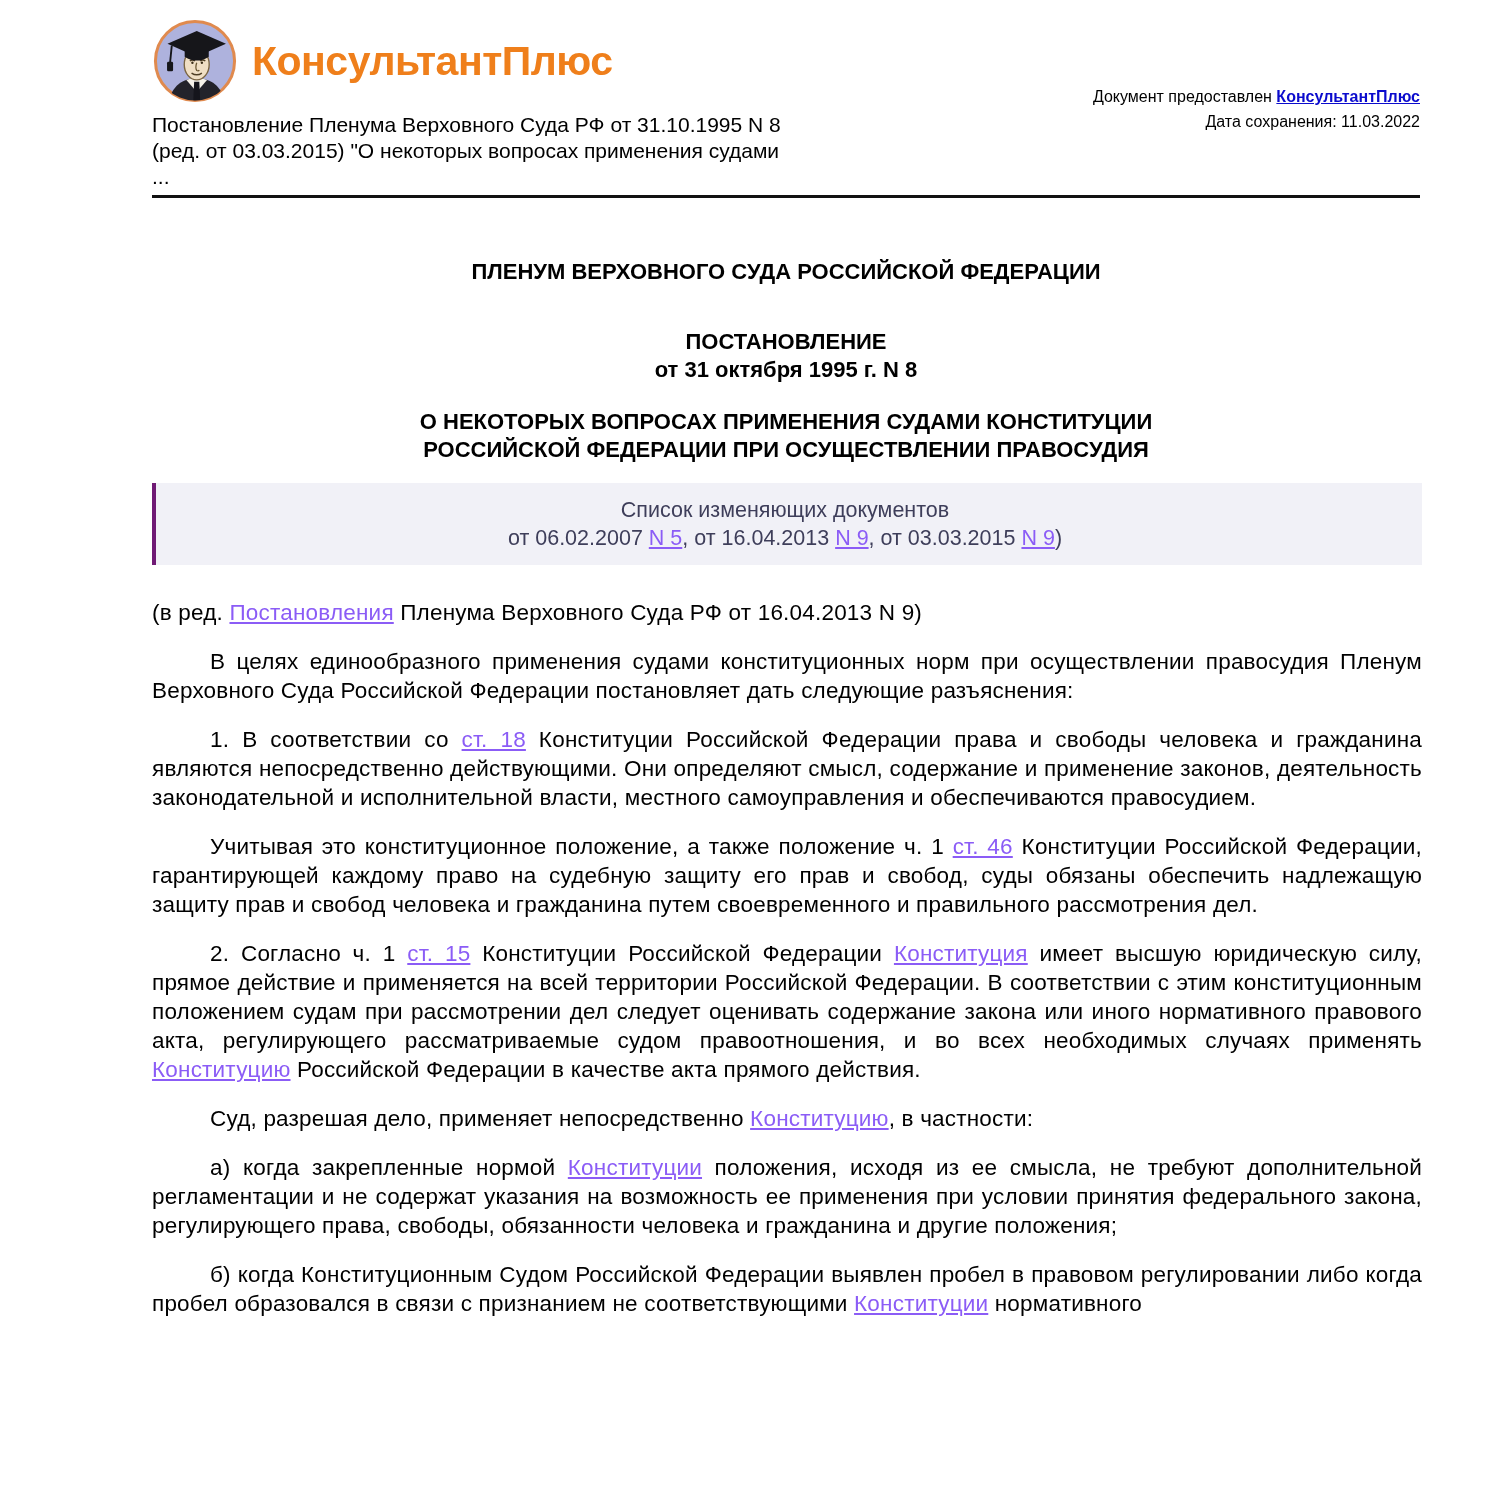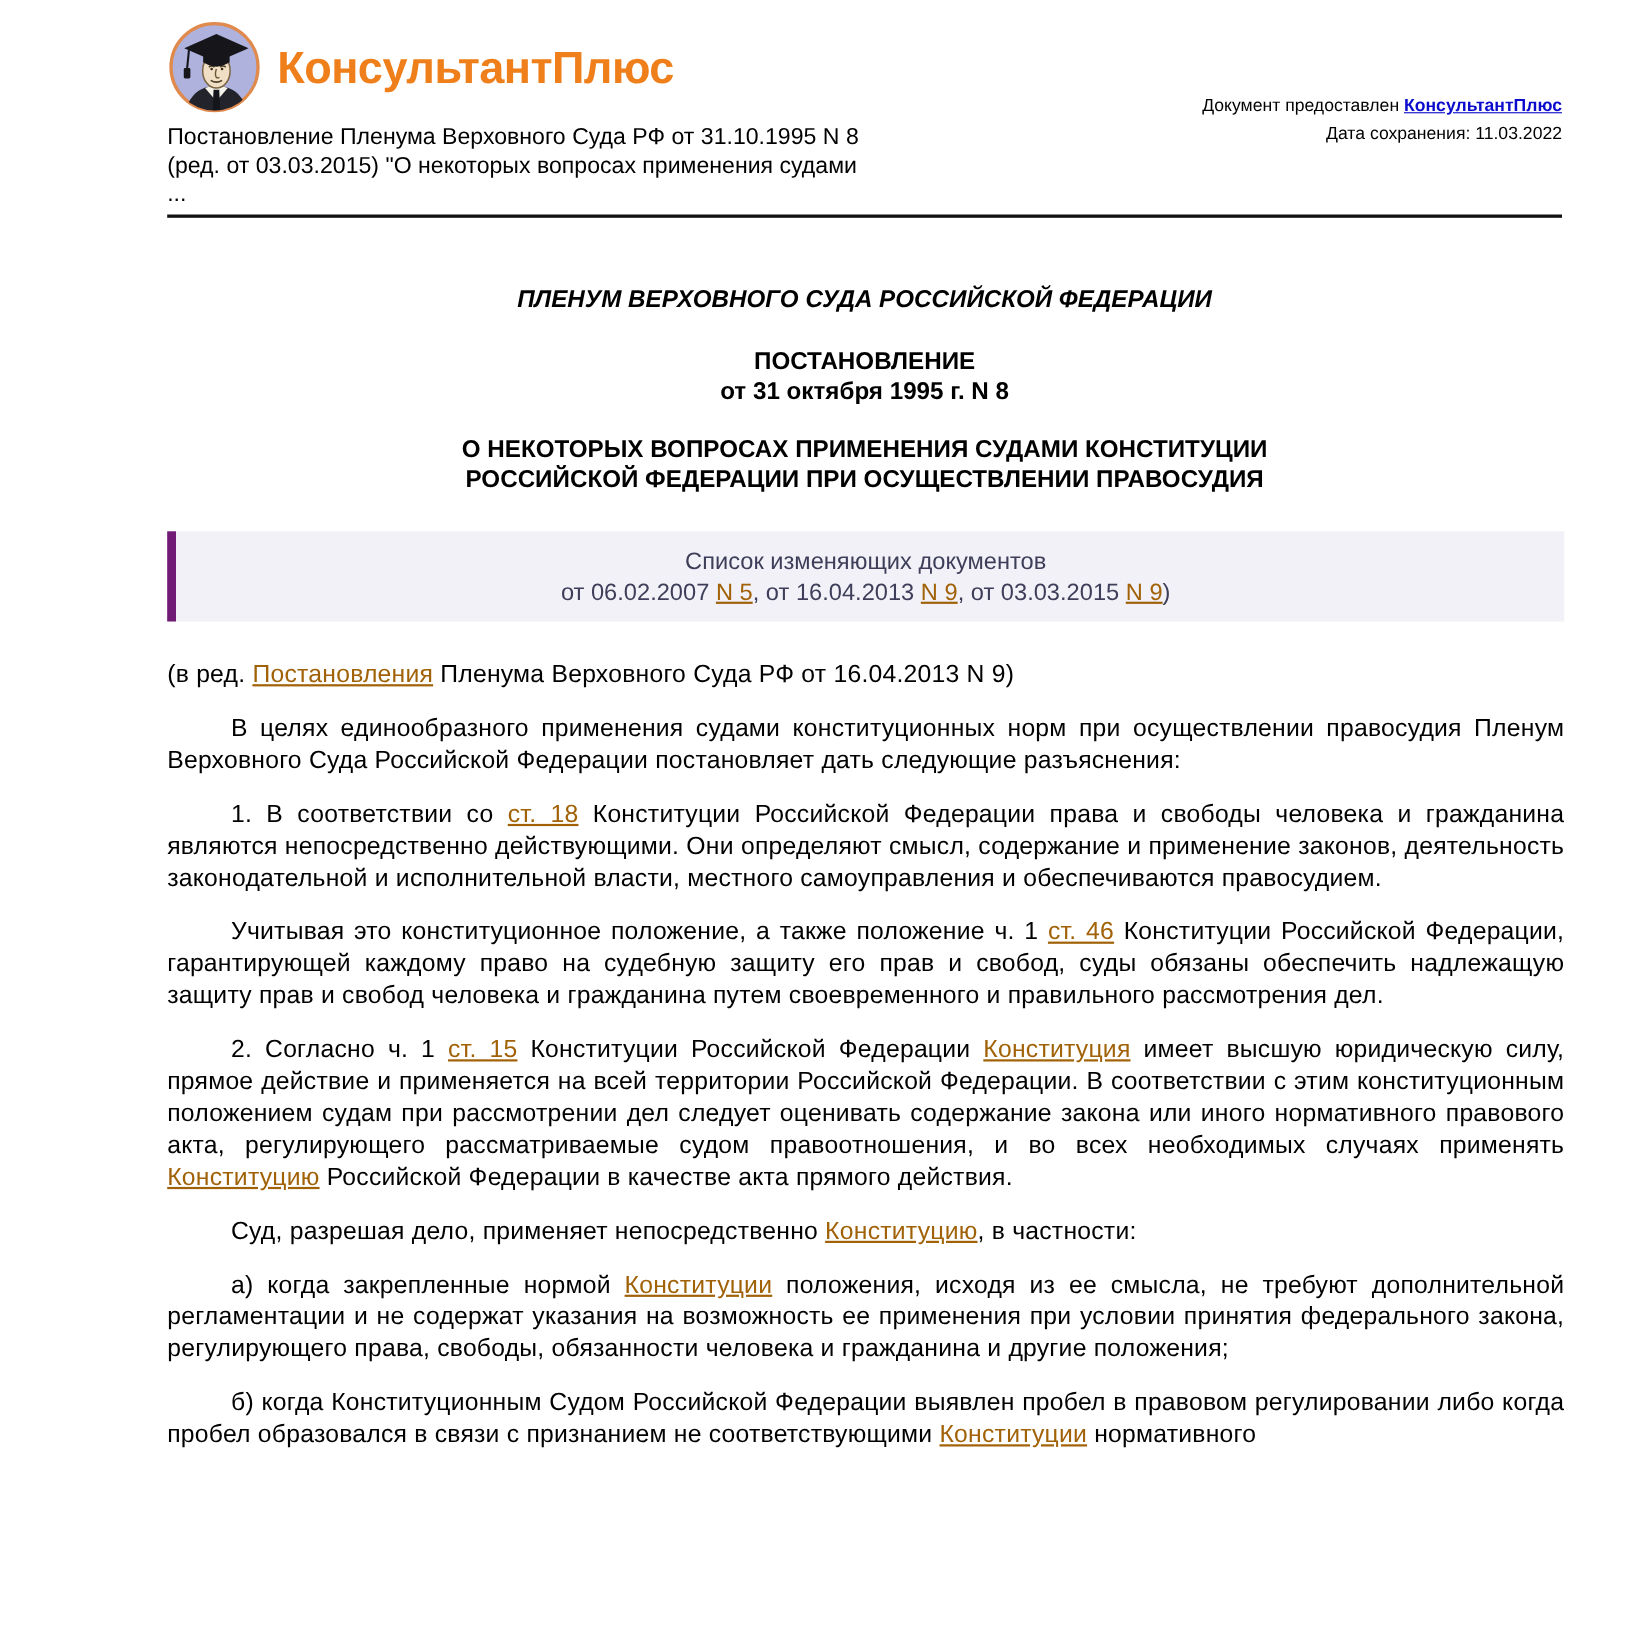--- a/index.html
+++ b/index.html
@@ -18,39 +18,39 @@
   .provided{position:absolute;right:80px;top:84px;text-align:right;font-size:16px;line-height:25px;}
   .provided a{color:#0b0bcd;font-weight:bold;text-decoration:underline;}
 
   .doc-ref{position:absolute;left:152px;top:112px;font-size:21px;line-height:26px;}
 
   .top-rule{position:absolute;left:152px;right:80px;top:195px;height:3px;background:#111;}
 
   
   .headings{position:absolute;left:152px;right:80px;top:258px;text-align:center;
             font-weight:bold;font-size:22px;line-height:28px;}
-  .h-org{margin:0 0 28px 0;font-style:italic;}
+  .h-org{margin:0 0 42px 0;}
   .h-block{margin:0 0 24px 0;}
   .h-title{margin:14px 0 0 0;}
 
   
   .informer{position:absolute;left:152px;right:78px;top:483px;
-            background:#f1f1f7;border-left:8px solid #701a75;
+            background:#f1f1f7;border-left:4px solid #701a75;
             padding:13px 10px 13px 2px;box-sizing:border-box;
             color:#3e3e5a;font-size:21.5px;}
   .informer .p{margin:0;text-align:center;line-height:28px;}
 
   
   .doc-body{position:absolute;left:152px;right:78px;top:598px;
             font-size:22.5px;line-height:29px;letter-spacing:0.2px;}
   .doc-body .p{margin:20px 0 0 0;text-align:justify;}
   .doc-body .p.indent{text-indent:58px;}
   .doc-body .p.nogap{margin-top:0;text-align:left;}
 
-  a.doclink{color:#a16207;text-decoration:underline;cursor:pointer;}
+  a.doclink{color:#8b5cf6;text-decoration:underline;cursor:pointer;}
 </style>
 </head>
 <body>
 
 <div class="page">
 
   <div class="logo-row">
     <span class="logo-badge">
       <svg viewBox="0 0 100 100" width="86" height="86" aria-hidden="true">
         <defs>

